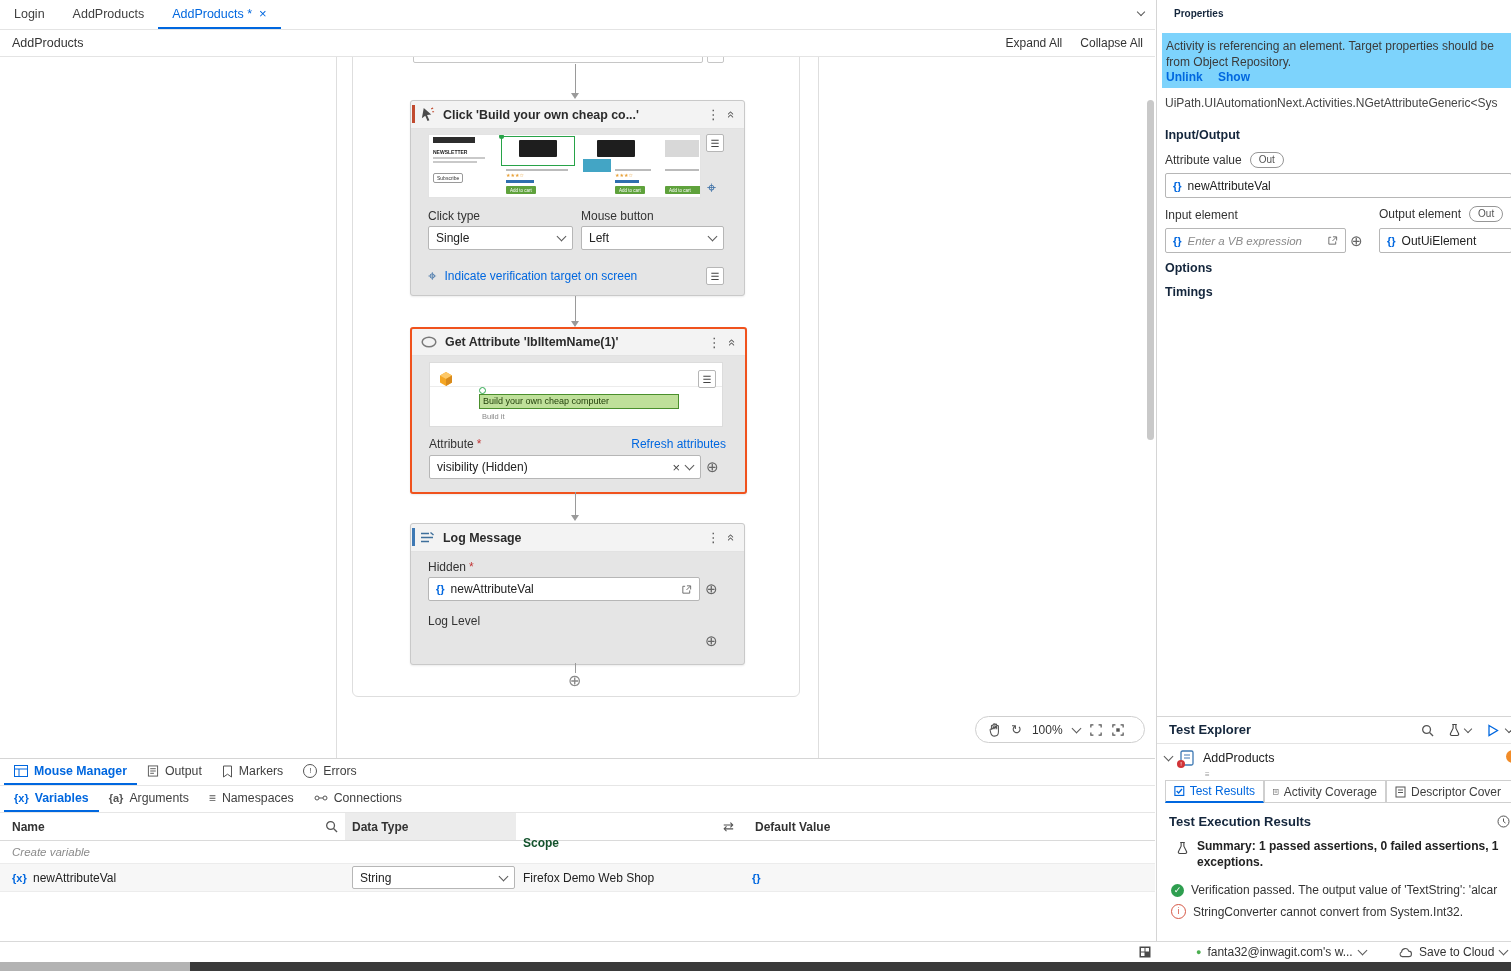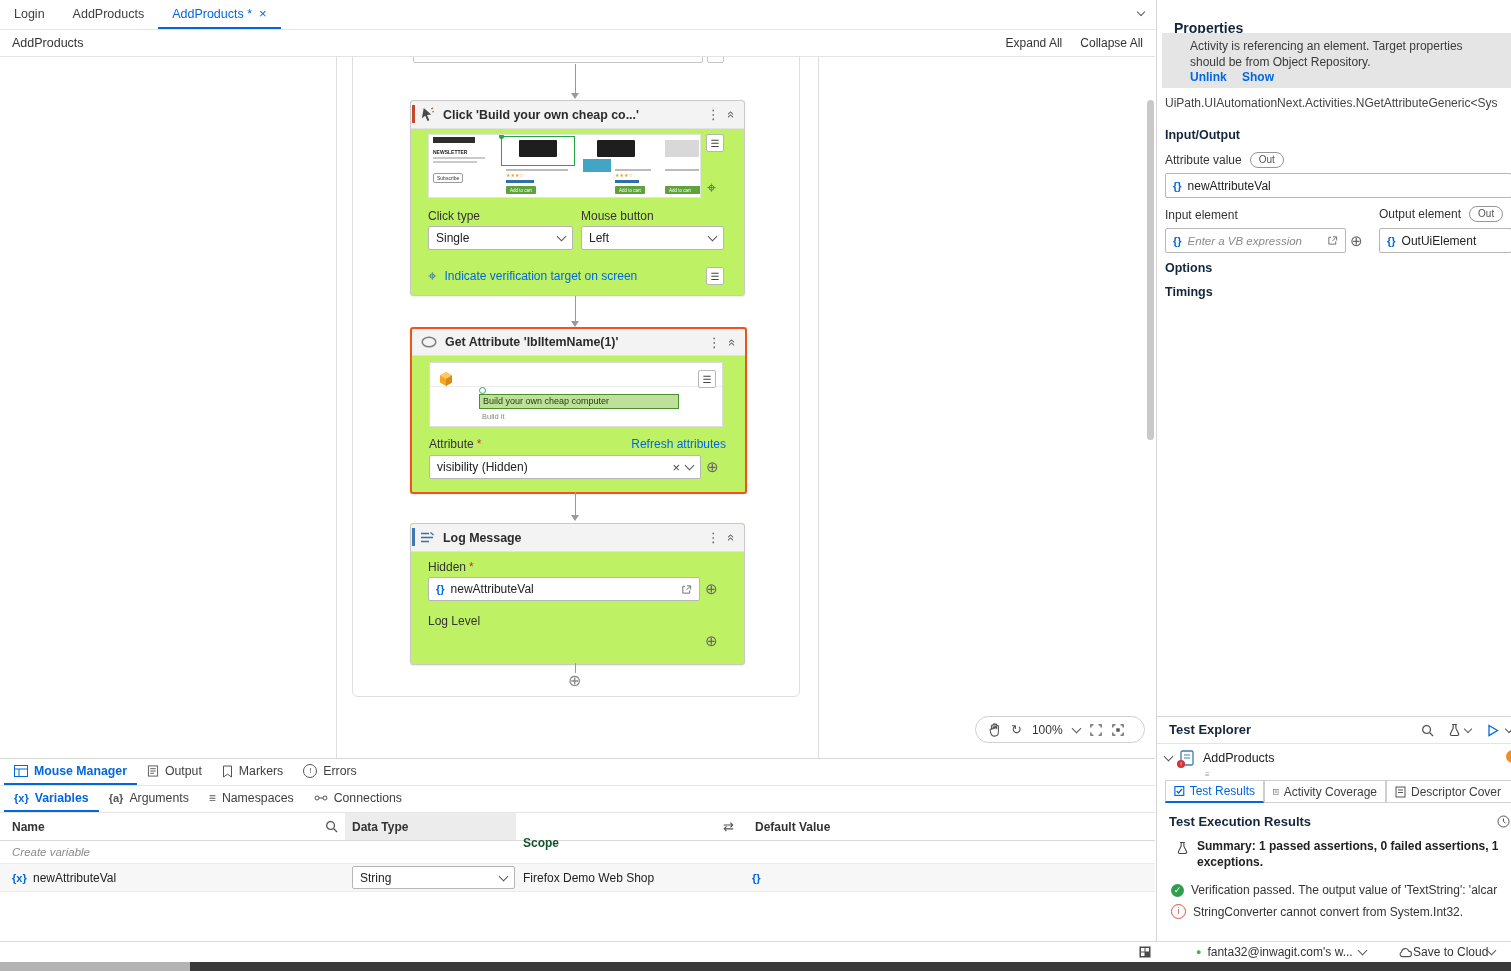--- a/index.html
+++ b/index.html
@@ -8,21 +8,21 @@
   .abs{position:absolute;box-sizing:border-box;}
   .row{display:flex;align-items:center;}
   .b{font-weight:bold;}
   .blue{color:#0067df;}
   .it{font-style:italic;color:#8a8a8a;}
   .nowrap{white-space:nowrap;overflow:hidden;}
   .chv{display:inline-block;width:6px;height:6px;border-right:1.4px solid #5a5a5a;border-bottom:1.4px solid #5a5a5a;transform:rotate(45deg);margin-top:-3px;flex:none;}
   .input{display:flex;align-items:center;border:1px solid #b6b6b6;border-radius:2px;background:#fff;height:24px;font-size:12px;color:#222;padding:0 7px;gap:6px;box-sizing:border-box;}
   .icon-sq{width:18px;height:18px;border:1px solid #b6b6b6;border-radius:2px;display:flex;align-items:center;justify-content:center;font-size:10px;color:#444;background:#fff;box-sizing:border-box;flex:none;}
   .plusg{font-size:15px;color:#666;line-height:1;}
-  .act{position:absolute;left:410px;width:333px;background:#bef264;border:1px solid #c9c9c9;border-radius:3px;box-shadow:0 1px 2px rgba(0,0,0,.08);}
+  .act{position:absolute;left:410px;width:333px;background:#e5e5e5;border:1px solid #c9c9c9;border-radius:3px;box-shadow:0 1px 2px rgba(0,0,0,.08);}
   .act-h{height:27px;display:flex;align-items:center;background:#f3f3f3;border-bottom:1px solid #e2e2e2;padding:0 9px;gap:8px;position:relative;border-radius:3px 3px 0 0;}
   .act-title{font-size:12.4px;font-weight:bold;color:#2b2b2b;flex:1;white-space:nowrap;overflow:hidden;}
   .kebab{color:#555;font-size:13px;line-height:1;}
   .dblchev{display:inline-block;transform:rotate(90deg);font-size:13px;color:#555;line-height:1;}
   .vline{position:absolute;width:1px;background:#9a9a9a;left:575px;}
   .ahead{position:absolute;left:571px;width:0;height:0;border-left:4.5px solid transparent;border-right:4.5px solid transparent;border-top:6px solid #9a9a9a;}
   .lbl{font-size:12px;color:#333;}
   .star{color:#c13535;margin-left:3px;}
   .tab{height:100%;display:flex;align-items:center;padding:0 14px;font-size:12.5px;color:#3f3f3f;gap:7px;border-bottom:2px solid transparent;box-sizing:border-box;cursor:default;}
   .tab.active{color:#0067df;border-bottom-color:#0067df;}
@@ -314,23 +314,23 @@
         <span>String</span>
         <span class="chv" style="margin-left:auto;"></span>
       </div>
       <span class="abs" style="left:523px;top:7px;color:#222;">Firefox Demo Web Shop</span>
       <span class="abs braces" style="left:752px;top:8px;">{}</span>
     </div>
   </div>
 
   <div class="abs" style="left:1156px;top:0;width:355px;height:941px;border-left:1px solid #d5d5d5;background:#fff;overflow:hidden;">
 
-    <span class="abs" style="left:17px;top:20px;font-size:14px;font-weight:bold;color:#14263c;">Properties</span>
-
-    <div class="abs" style="left:5px;top:33px;width:350px;height:55px;background:#e5e5e5;padding:6px 28px;line-height:15.5px;font-size:12px;color:#3b3b3b;">
+    <span class="abs" style="left:17px;top:8px;font-size:10px;font-weight:bold;color:#14263c;">Properties</span>
+
+    <div class="abs" style="left:5px;top:33px;width:350px;height:55px;background:#7dd3fc;padding:6px 4px;line-height:15.5px;font-size:12px;color:#3b3b3b;">
       <span>Activity is referencing an element. Target properties should be from Object Repository.</span><br>
       <span class="blue b" style="margin-right:12px;">Unlink</span>
       <span class="blue b">Show</span>
     </div>
 
     <div class="abs nowrap" style="left:8px;top:96px;width:347px;color:#444;">UiPath.UIAutomationNext.Activities.NGetAttributeGeneric&lt;Sys</div>
 
     <span class="abs seclabel" style="left:8px;top:128px;">Input/Output</span>
 
     <div class="abs row" style="left:8px;top:152px;gap:8px;">
@@ -444,21 +444,21 @@
         <rect x="0.5" y="0.5" width="11" height="11" fill="#4a4a4a"></rect>
         <rect x="2" y="2" width="3.5" height="3.5" fill="#fff"></rect>
         <rect x="6.5" y="2" width="3.5" height="3.5" fill="#fff"></rect>
         <rect x="2" y="6.5" width="3.5" height="3.5" fill="#fff"></rect>
       </svg>
     <div class="abs row" style="left:1196px;top:0;height:20px;gap:6px;">
       <span style="color:#4caf50;font-size:9px;">●</span>
       <span style="color:#333;">fanta32@inwagit.com's w...</span>
       <span class="chv"></span>
     </div>
-    <div class="abs row" style="left:1398px;top:0;height:20px;">
+    <div class="abs row" style="left:1398px;top:0;height:20px;gap:6px;">
       <svg width="15" height="11" viewBox="0 0 16 12">
           <path d="M4.5 10.5h7a3 3 0 000-6 4 4 0 00-7.8 1A2.6 2.6 0 004.5 10.5z" fill="none" stroke="#555" stroke-width="1.2"></path>
         </svg>
       <span style="color:#333;">Save to Cloud</span>
       <span class="chv"></span>
     </div>
   </div>
 
   <div class="abs" style="left:0;top:962px;width:1511px;height:9px;background:#3a3a3a;">
     <div class="abs" style="left:0;top:0;width:190px;height:9px;background:#b3b3b3;"></div>

